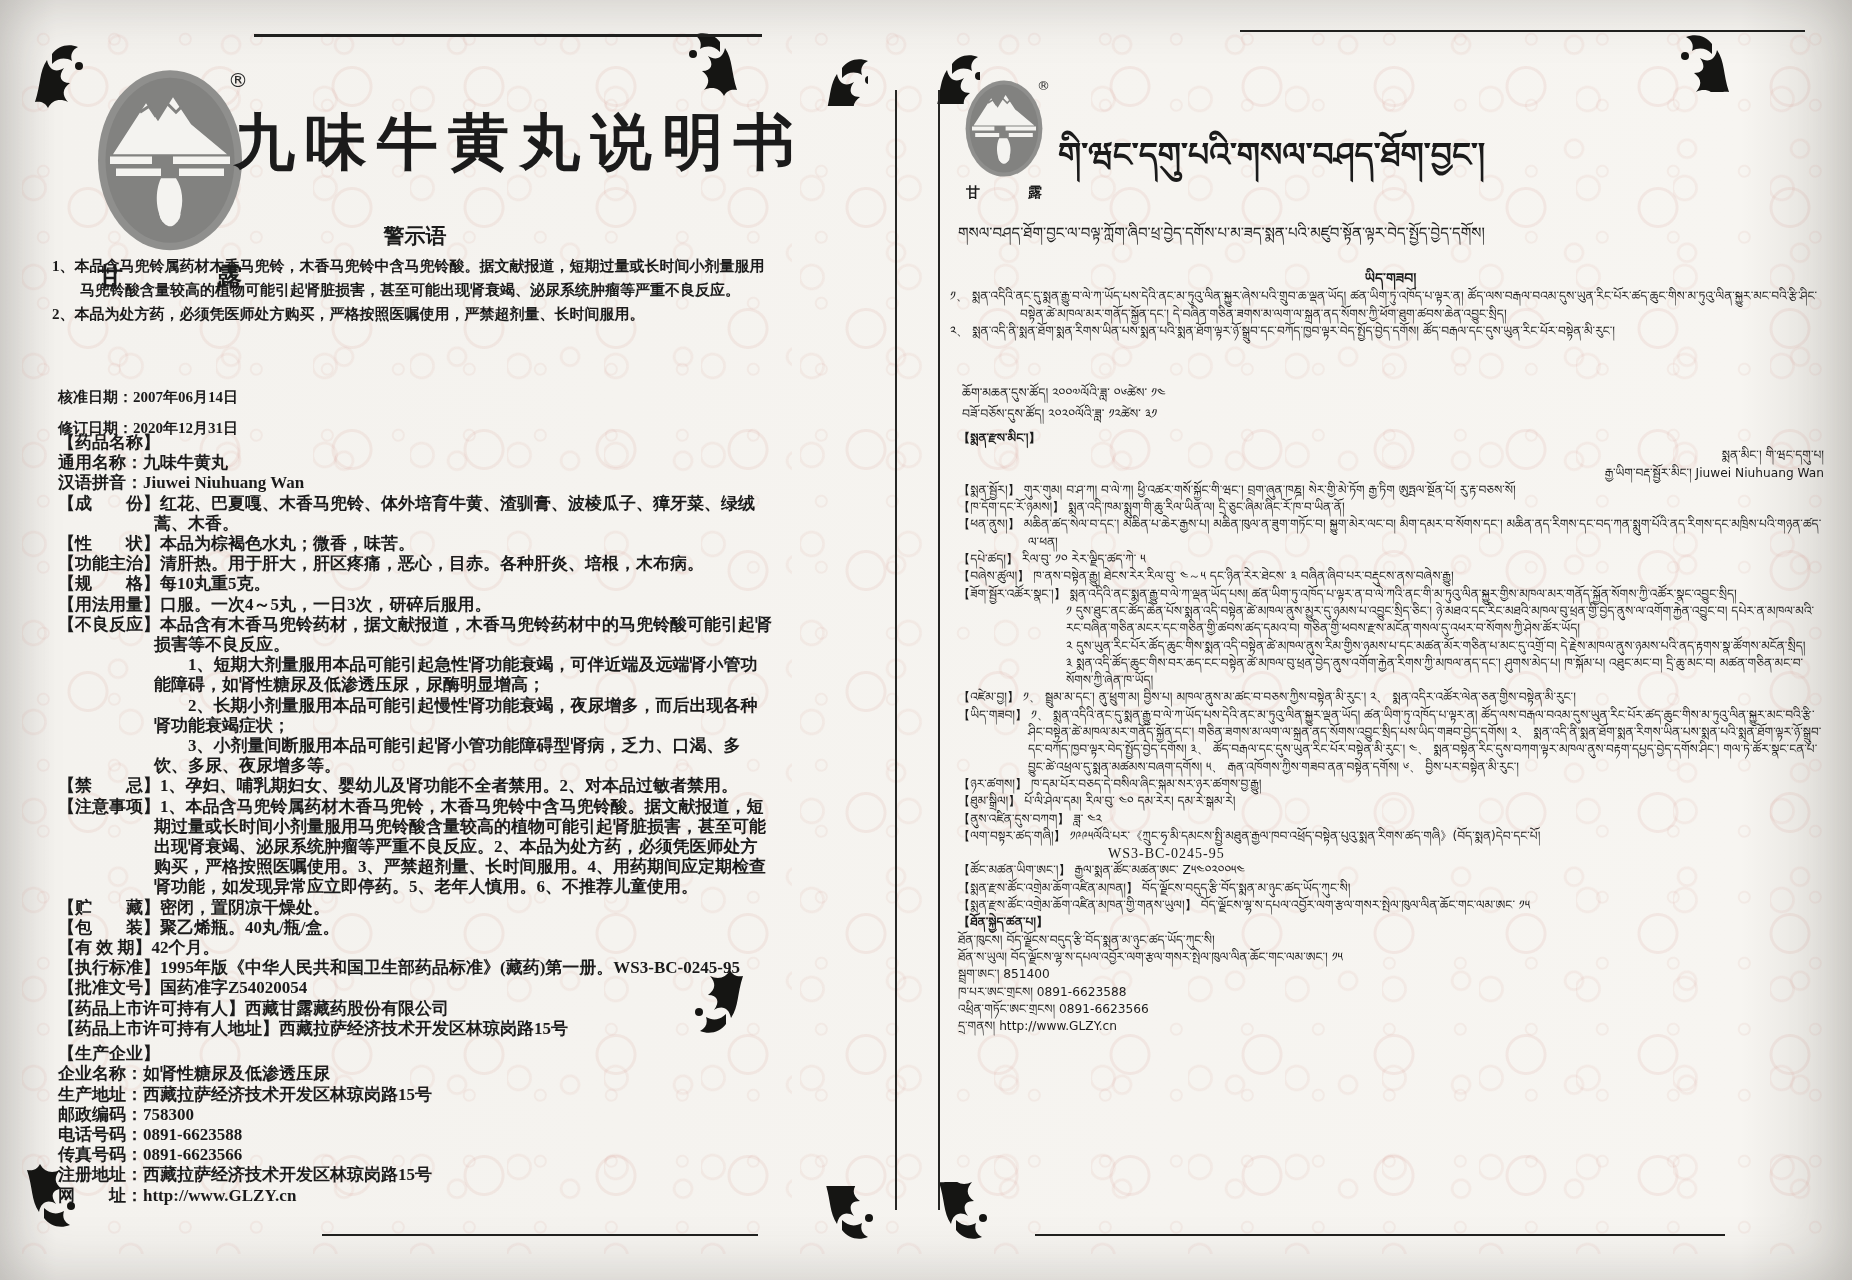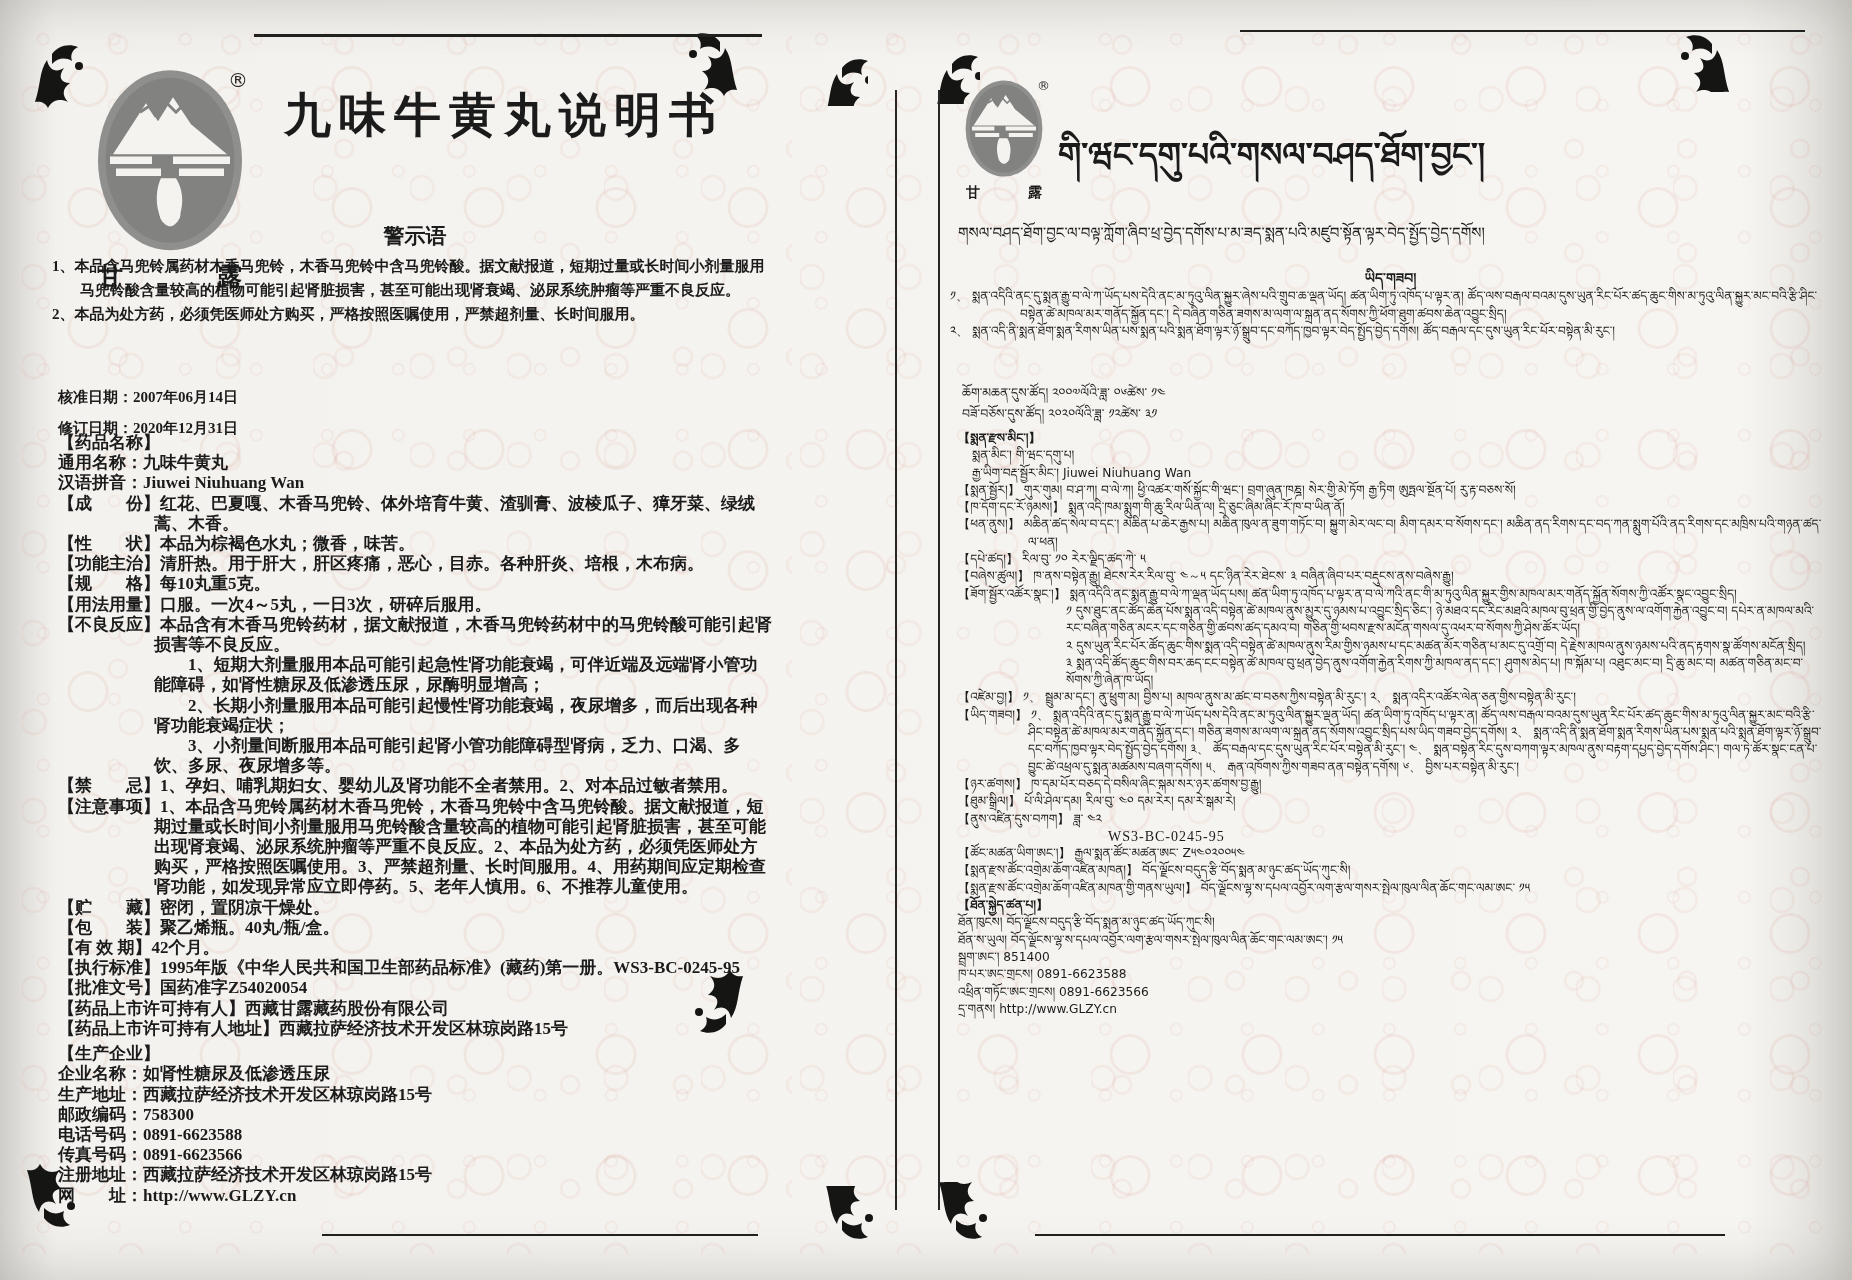--- a/index.html
+++ b/index.html
@@ -28,21 +28,21 @@
   .title-zh{position:absolute;font-weight:700;letter-spacing:.17em;white-space:nowrap;text-align:center;}
   .subtitle-zh{position:absolute;font-weight:700;text-align:center;}
   .warnhead{position:absolute;font-weight:700;text-align:center;}
   .textblock{position:absolute;}
   .textblock p{margin:0;}
   #page-left .textblock p{font-weight:600;}
   .hang{padding-left:96px;text-indent:-96px;}
   .sub{padding-left:96px;text-indent:34px;}
   .sec{font-weight:700;}
   .gap{margin-top:5px !important;}
-  .ind1{padding-left:14px;}
+  .ind1{padding-left:14px;text-align:right;}
   .latin{padding-left:150px;font-family:"Liberation Serif",serif;font-size:14px;letter-spacing:1px;}
   
   #page-right{font-family:"DejaVu Sans","Liberation Sans",sans-serif;}
   .title-bo{position:absolute;font-weight:600;white-space:nowrap;text-align:center;}
   #page-right .hang{padding-left:70px;text-indent:-70px;}
   #page-right .sub{padding-left:108px;text-indent:0;}
 </style>
 </head>
 <body>
 
@@ -87,21 +87,21 @@
       <span class="reg" style="right:8px;top:2px;font-size:20px">®</span>
       <svg viewBox="0 0 100 125" style="width:150px;height:190px">
           <use href="#logo-shape"></use>
         </svg>
       <div class="brand-row" style="font-size:25px;padding:0 14px">
         <span>甘</span>
         <span>露</span>
       </div>
     </div>
 
-    <div class="title-zh" style="left:212px;top:58px;width:540px;font-size:47px">九味牛黄丸说明书</div>
+    <div class="title-zh" style="left:212px;top:76px;width:540px;font-size:61px">九味牛黄丸说明书</div>
     <div class="warnhead" style="left:36px;top:196px;width:714px;font-size:21px">警示语</div>
 
     <div class="textblock" style="left:30px;top:228px;width:722px;font-size:15px;line-height:24px">
 
     <p class="row hang-w" style="padding-left:28px;text-indent:-28px;font-weight:600">1、本品含马兜铃属药材木香马兜铃，木香马兜铃中含马兜铃酸。据文献报道，短期过量或长时间小剂量服用马兜铃酸含量较高的植物可能引起肾脏损害，甚至可能出现肾衰竭、泌尿系统肿瘤等严重不良反应。</p>
         <p class="row hang-w" style="padding-left:28px;text-indent:-28px;font-weight:600">2、本品为处方药，必须凭医师处方购买，严格按照医嘱使用，严禁超剂量、长时间服用。</p>
       </div>
 
     <div class="textblock" style="left:36px;top:356px;font-size:15px;line-height:31px;font-weight:700">
 
@@ -203,20 +203,21 @@
         <p class="row hang">【བཞེས་ཚུལ།】 ཁ་ནས་བསྟེན་རྒྱུ། ཐེངས་རེར་རིལ་བུ་ ༤～༥ དང་ཉིན་རེར་ཐེངས་ ༣ བཞིན་ཞིབ་པར་བརྡུངས་ནས་བཞེས་རྒྱུ།</p>
         <p class="row hang">【ཟོག་སྦྱོར་འཚོར་སྣང་།】 སྨན་འདིའི་ནང་སྨན་རྒྱུ་བ་ལེ་ཀ་ལྡན་ཡོད་པས། ཚན་ཡིག་ཏུ་འཁོད་པ་ལྟར་ན་བ་ལེ་ཀའི་ནང་གི་མ་ཏུའུ་ལིན་སྐྱུར་གྱིས་མཁལ་མར་གནོད་སྐྱོན་སོགས་ཀྱི་འཚོར་སྣང་འབྱུང་སྲིད།</p>
         <p class="row sub">༡ དུས་ཐུང་ནང་ཚོད་ཆེན་པོས་སྨན་འདི་བསྟེན་ཚེ་མཁལ་ནུས་མྱུར་དུ་ཉམས་པ་འབྱུང་སྲིད་ཅིང་། ཉེ་མཐའ་དང་རིང་མཐའི་མཁལ་བུ་ཕྲན་གྱི་བྱེད་ནུས་ལ་འགོག་རྐྱེན་འབྱུང་བ། དཔེར་ན་མཁལ་མའི་རང་བཞིན་གཅིན་མངར་དང་གཅིན་གྱི་ཚབས་ཚད་དམའ་བ། གཅིན་གྱི་ཕབས་རྫས་མངོན་གསལ་དུ་འཕར་བ་སོགས་ཀྱི་ཤེས་ཚོར་ཡོད།</p>
         <p class="row sub">༢ དུས་ཡུན་རིང་པོར་ཚོད་ཆུང་གིས་སྨན་འདི་བསྟེན་ཚེ་མཁལ་ནུས་རིམ་གྱིས་ཉམས་པ་དང་མཚན་མོར་གཅིན་པ་མང་དུ་འགྲོ་བ། དེ་རྗེས་མཁལ་ནུས་ཉམས་པའི་ནད་རྟགས་སྣ་ཚོགས་མངོན་སྲིད།</p>
         <p class="row sub">༣ སྨན་འདི་ཚོད་ཆུང་གིས་བར་ཆད་ངང་བསྟེན་ཚེ་མཁལ་བུ་ཕྲན་བྱེད་ནུས་འགོག་རྐྱེན་རིགས་ཀྱི་མཁལ་ནད་དང་། ཤུགས་མེད་པ། ཁ་སྐོམ་པ། འཐུང་མང་བ། དྲི་ཆུ་མང་བ། མཚན་གཅིན་མང་བ་སོགས་ཀྱི་ཞེན་ཁ་ཡོད།</p>
         <p class="row hang">【འཛེམ་བྱ།】 ༡、 སྦྲུམ་མ་དང་། ནུ་ཕྲུག་མ། བྱིས་པ། མཁལ་ནུས་མ་ཚང་བ་བཅས་ཀྱིས་བསྟེན་མི་རུང་། ༢、 སྨན་འདིར་འཚོར་ལེན་ཅན་གྱིས་བསྟེན་མི་རུང་།</p>
         <p class="row hang">【ཡིད་གཟབ།】 ༡、 སྨན་འདིའི་ནང་དུ་སྨན་རྒྱུ་བ་ལེ་ཀ་ཡོད་པས་དེའི་ནང་མ་ཏུའུ་ལིན་སྐྱུར་ལྡན་ཡོད། ཚན་ཡིག་ཏུ་འཁོད་པ་ལྟར་ན། ཚོད་ལས་བརྒལ་བའམ་དུས་ཡུན་རིང་པོར་ཚད་ཆུང་གིས་མ་ཏུའུ་ལིན་སྐྱུར་མང་བའི་རྩི་ཤིང་བསྟེན་ཚེ་མཁལ་མར་གནོད་སྐྱོན་དང་། གཅིན་ཟགས་མ་ལག་ལ་སྐྲན་ནད་སོགས་འབྱུང་སྲིད་པས་ཡིད་གཟབ་བྱེད་དགོས། ༢、 སྨན་འདི་ནི་སྨན་ཐོག་སྨན་རིགས་ཡིན་པས་སྨན་པའི་སྨན་ཐོག་ལྟར་ཉོ་སྒྲུབ་དང་བཀོད་ཁྱབ་ལྟར་བེད་སྤྱོད་བྱེད་དགོས། ༣、 ཚོད་བརྒལ་དང་དུས་ཡུན་རིང་པོར་བསྟེན་མི་རུང་། ༤、 སྨན་བསྟེན་རིང་དུས་བཀག་ལྟར་མཁལ་ནུས་བརྟག་དཔྱད་བྱེད་དགོས་ཤིང་། གལ་ཏེ་ཚོར་སྣང་ངན་པ་བྱུང་ཚེ་འཕྲལ་དུ་སྨན་མཚམས་བཞག་དགོས། ༥、 རྒན་འཁོགས་ཀྱིས་གཟབ་ནན་བསྟེན་དགོས། ༦、 བྱིས་པར་བསྟེན་མི་རུང་།</p>
         <p class="row hang">【ཉར་ཚགས།】 ཁ་དམ་པོར་བཅད་དེ་བསིལ་ཞིང་སྐམ་སར་ཉར་ཚགས་བྱ་རྒྱུ།</p>
         <p class="row hang">【ཐུམ་སྒྲིལ།】 པོ་ལི་ཤེལ་དམ། རིལ་བུ་ ༤༠ དམ་རེར། དམ་རེ་སྒམ་རེ།</p>
         <p class="row hang">【ནུས་འཛིན་དུས་བཀག】 ཟླ་ ༤༢</p>
+        <p class="row hang">【ལག་བསྟར་ཚད་གཞི།】 ༡༩༩༥ལོའི་པར་《ཀྲུང་ཧྭ་མི་དམངས་སྤྱི་མཐུན་རྒྱལ་ཁབ་འཕྲོད་བསྟེན་པུའུ་སྨན་རིགས་ཚད་གཞི》(བོད་སྨན)དེབ་དང་པོ།</p>
         <p class="row latin">WS3-BC-0245-95</p>
         <p class="row hang">【ཚོང་མཚན་ཡིག་ཨང་།】 རྒྱལ་སྨན་ཚོང་མཚན་ཨང་ Z༥༤༠༢༠༠༥༤</p>
         <p class="row hang">【སྨན་རྫས་ཚོང་འགྲེམ་ཆོག་འཛིན་མཁན།】 བོད་ལྗོངས་བདུད་རྩི་བོད་སྨན་མ་ཉུང་ཚད་ཡོད་ཀུང་སི།</p>
         <p class="row hang">【སྨན་རྫས་ཚོང་འགྲེམ་ཆོག་འཛིན་མཁན་གྱི་གནས་ཡུལ།】 བོད་ལྗོངས་ལྷ་ས་དཔལ་འབྱོར་ལག་རྩལ་གསར་སྤེལ་ཁུལ་ལིན་ཆོང་གང་ལམ་ཨང་ ༡༥</p>
         <p class="row sec">【ཐོན་སྐྱེད་ཚན་པ།】</p>
         <p class="row plain">ཐོན་ཁུངས། བོད་ལྗོངས་བདུད་རྩི་བོད་སྨན་མ་ཉུང་ཚད་ཡོད་ཀུང་སི།</p>
         <p class="row plain">ཐོན་ས་ཡུལ། བོད་ལྗོངས་ལྷ་ས་དཔལ་འབྱོར་ལག་རྩལ་གསར་སྤེལ་ཁུལ་ལིན་ཆོང་གང་ལམ་ཨང་། ༡༥</p>
         <p class="row plain">སྦྲག་ཨང་། 851400</p>
         <p class="row plain">ཁ་པར་ཨང་གྲངས། 0891-6623588</p>
         <p class="row plain">འཕྲིན་གཏོང་ཨང་གྲངས། 0891-6623566</p>

